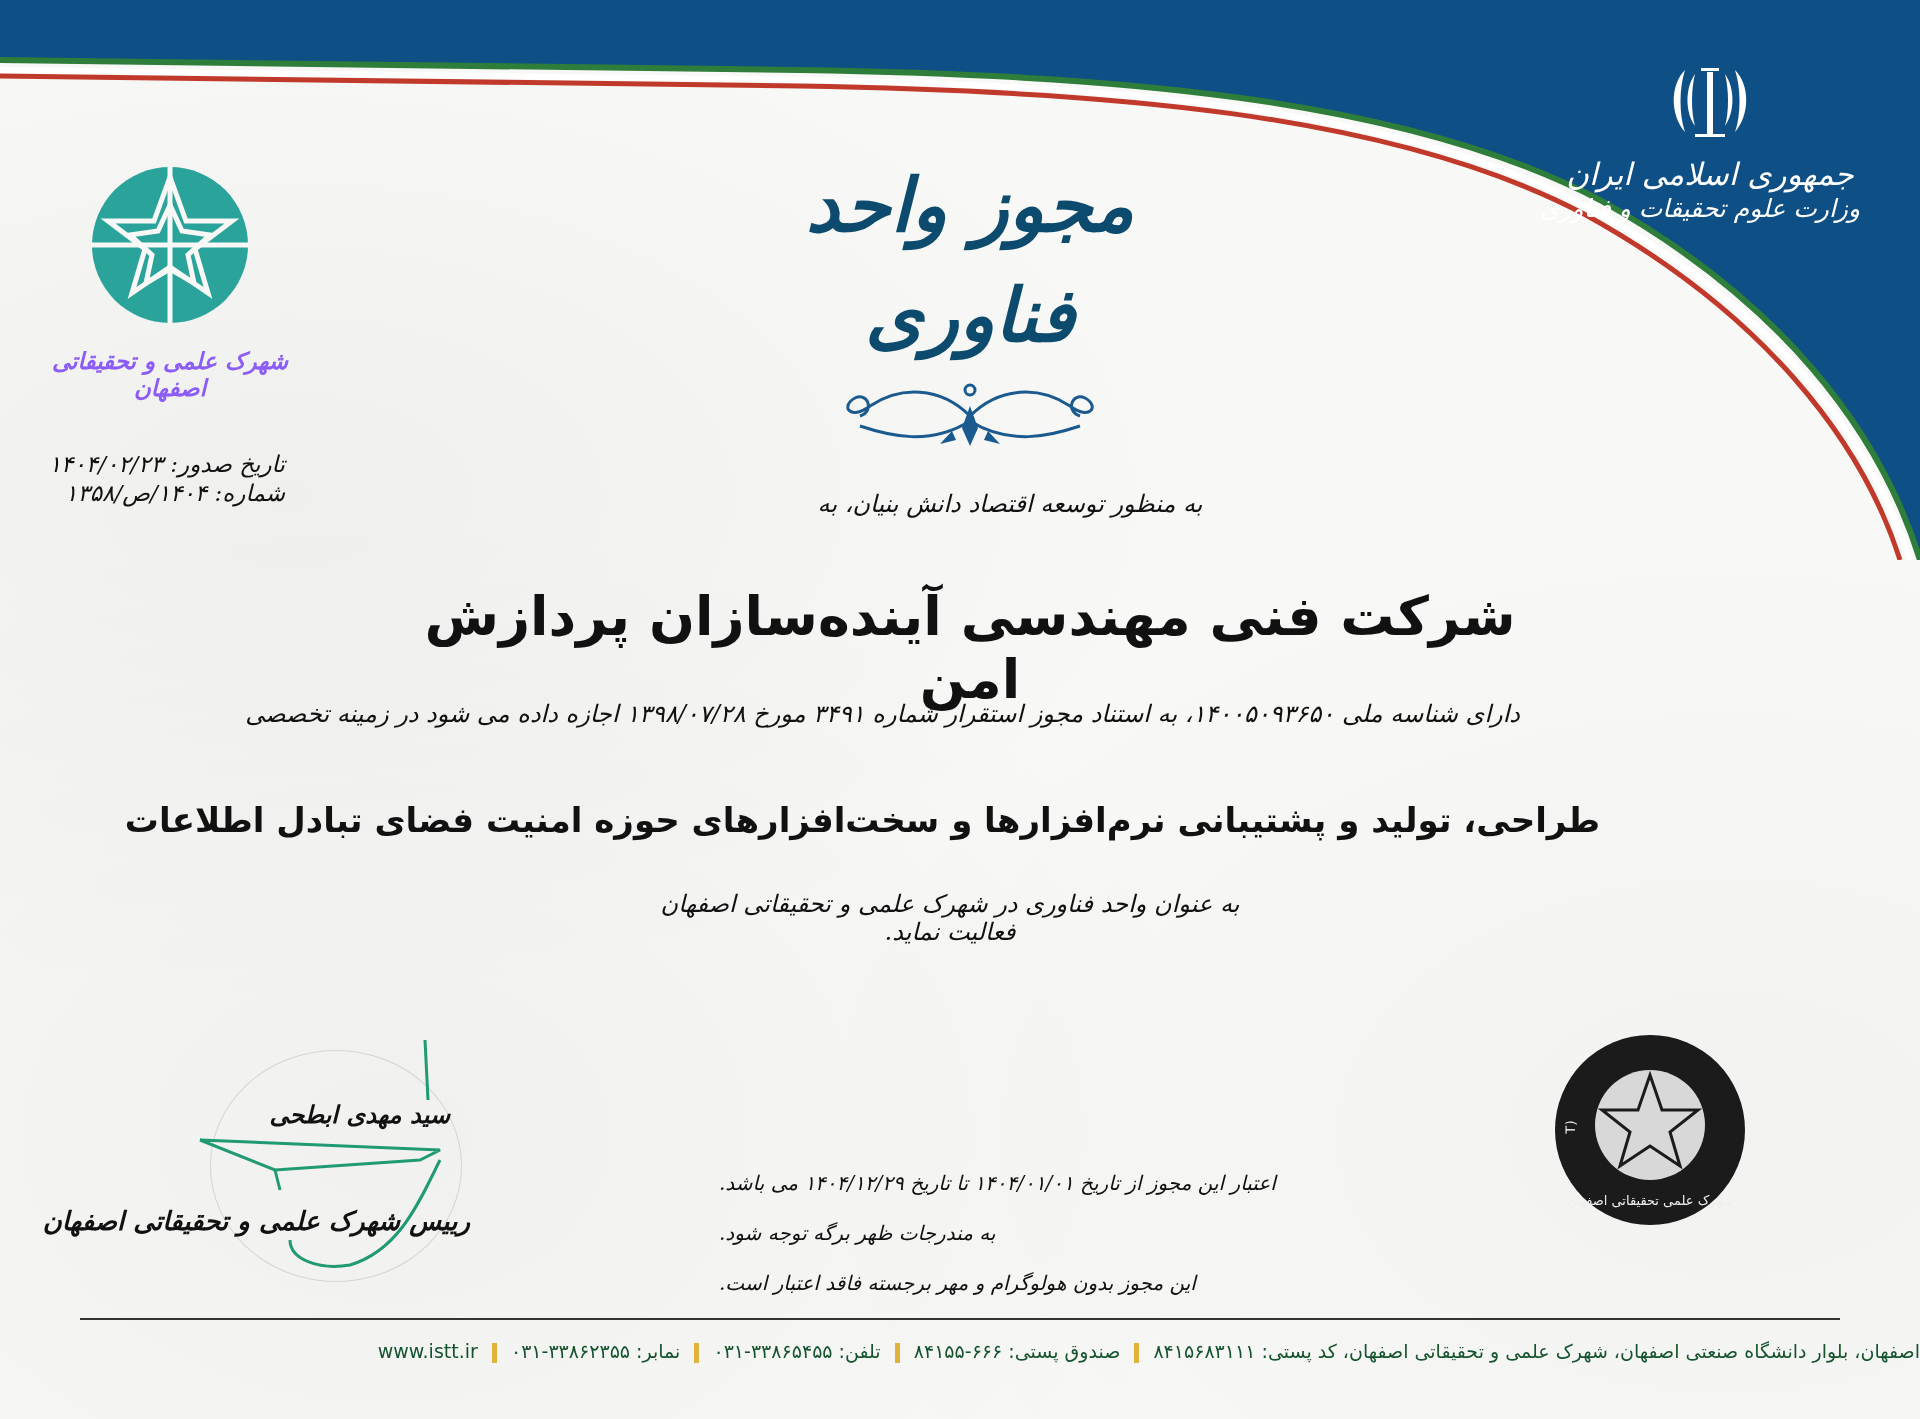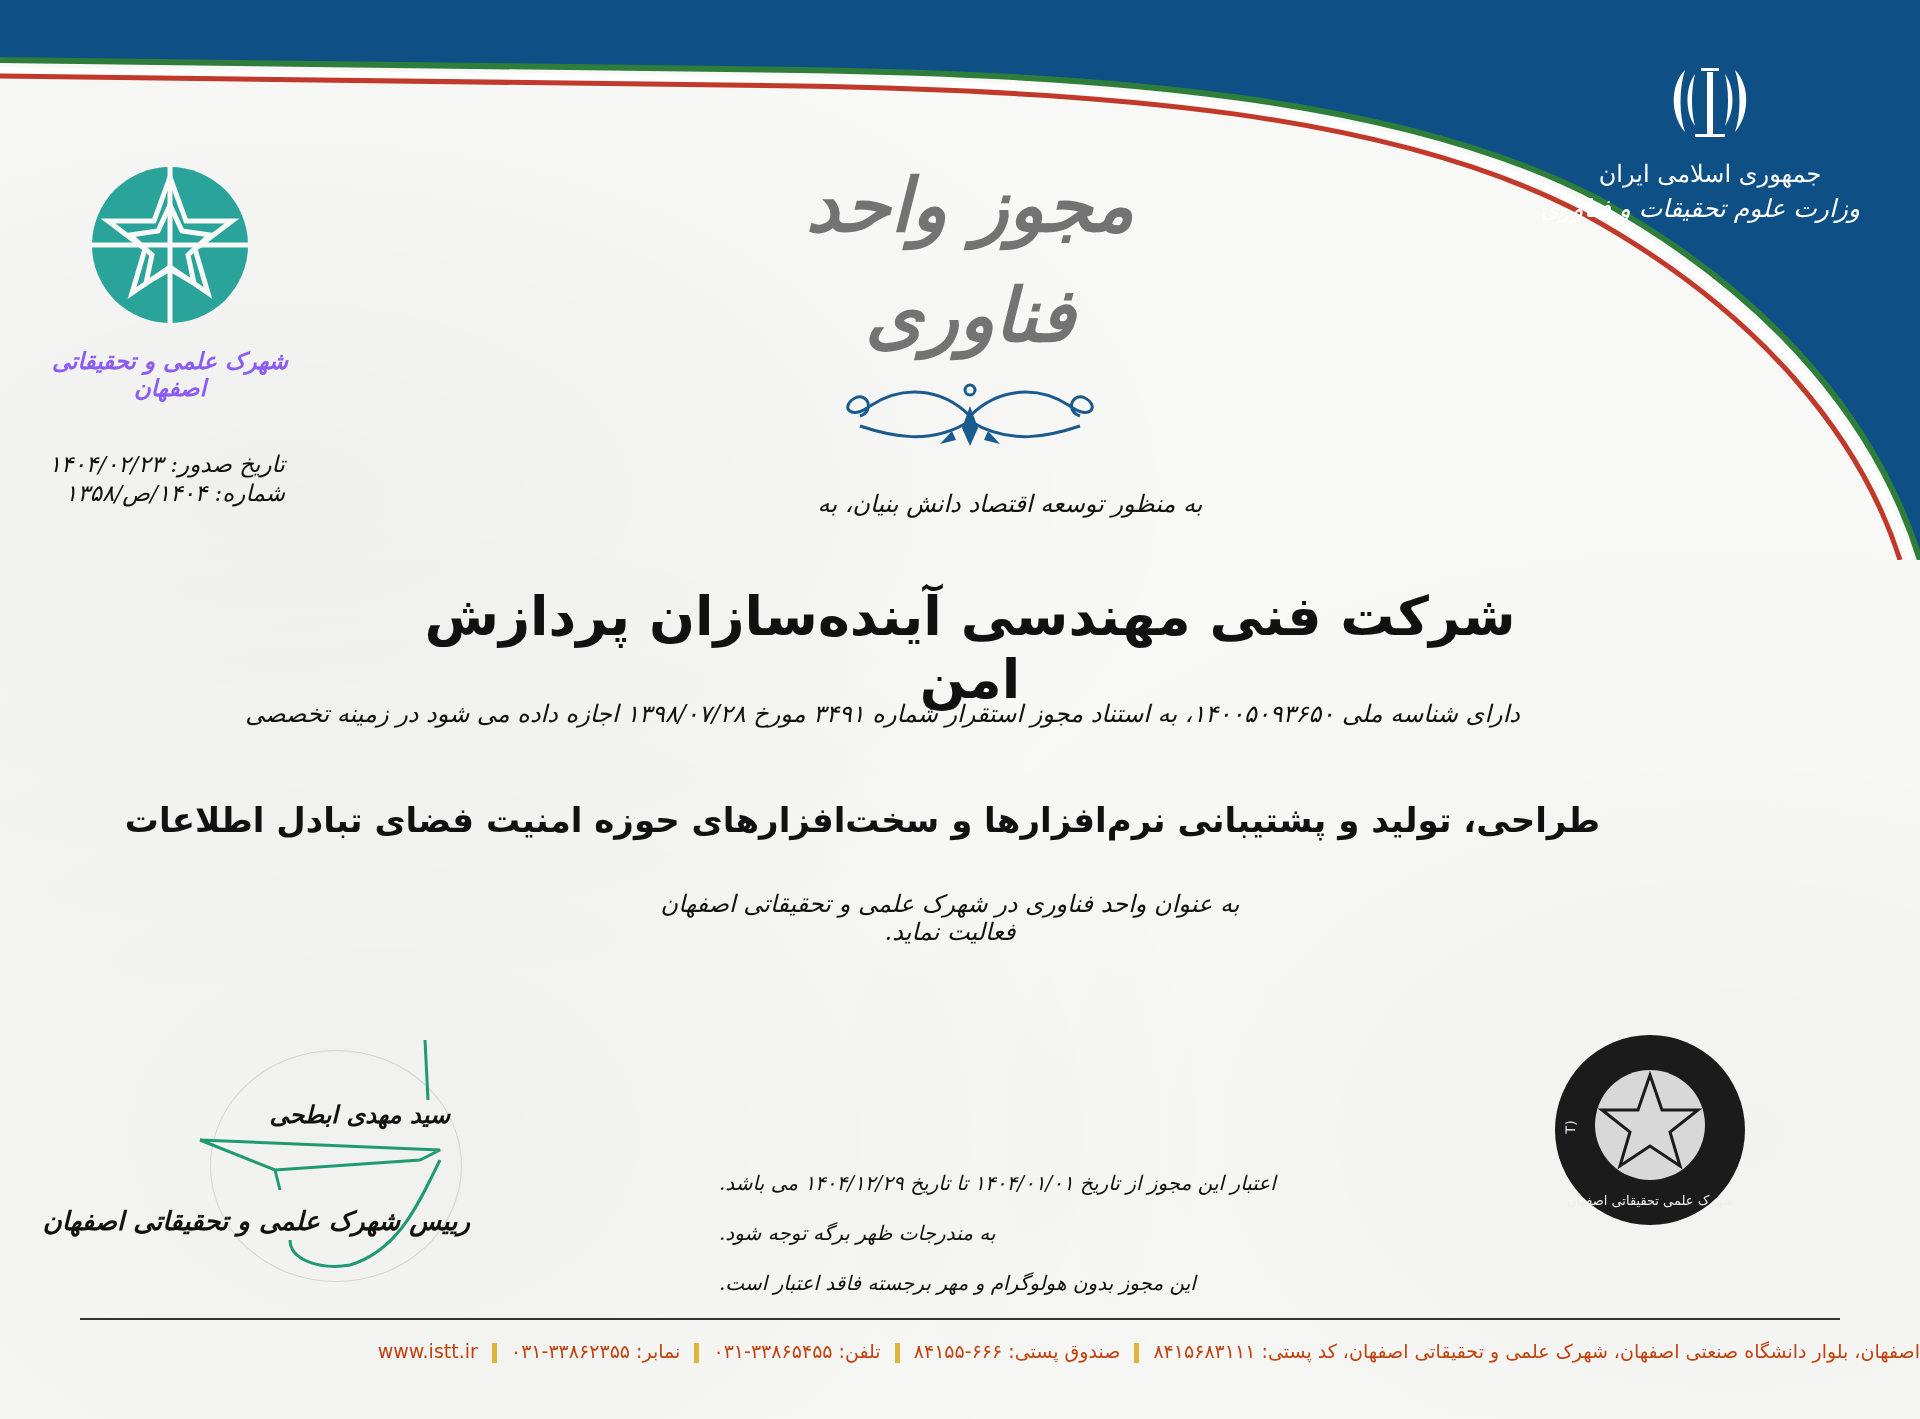--- a/index.html
+++ b/index.html
@@ -15,27 +15,27 @@
       radial-gradient(ellipse at 15% 35%, rgba(0,0,0,0.035), transparent 40%),
       radial-gradient(ellipse at 20% 80%, rgba(0,0,0,0.03), transparent 40%),
       radial-gradient(ellipse at 90% 80%, rgba(0,0,0,0.025), transparent 40%),
       #f8f8f6;
   }
   .header-band { position:absolute; left:0; top:0; width:1920px; height:560px; }
   .emblem-block {
     position:absolute; right:60px; top:60px; width:300px; text-align:center; color:#fff;
   }
   .emblem { width:90px; height:85px; margin:0 auto 8px; }
-  .gov-line1 { font-family:"DejaVu Serif", serif; font-size:24px; line-height:34px; }
+  .gov-line1 { font-family:"DejaVu Serif", serif; font-size:31px; font-style:italic; line-height:34px; }
   .gov-line2 { font-family:"DejaVu Serif", serif; font-size:25px; font-style:italic; line-height:36px; white-space:nowrap; }
 
   .title-block { position:absolute; left:740px; top:150px; width:460px; text-align:center; }
   .main-title {
     font-family:"DejaVu Serif", serif; font-style:italic; font-weight:bold;
-    font-size:74px; color:#737373; line-height:110px; letter-spacing:2px;
+    font-size:74px; color:#0c4a6e; line-height:110px; letter-spacing:2px;
   }
   .ornament { width:300px; height:80px; margin:6px auto 0; display:block; }
 
   .left-block { position:absolute; left:50px; top:165px; width:240px; text-align:center; }
   .istt-logo { width:160px; height:160px; margin:0 auto; display:block; }
   .istt-name {
     font-family:"DejaVu Serif", serif; font-style:italic; font-size:23px; color:#8b5cf6;
     margin-top:22px; font-weight:bold;
   }
   .meta-row {
@@ -65,21 +65,21 @@
   .sig-name { position:absolute; right:40px; top:70px; font-family:"DejaVu Serif", serif;
     font-style:italic; font-size:24px; font-weight:bold; white-space:nowrap; }
   .sig-title { position:absolute; right:20px; top:176px; font-family:"DejaVu Serif", serif;
     font-style:italic; font-size:26px; font-weight:bold; white-space:nowrap; }
   .sig-stroke { position:absolute; left:0; top:0; width:320px; height:250px; }
 
   .hologram { position:absolute; left:1550px; top:1030px; width:200px; height:200px; }
 
   .footer-rule { position:absolute; left:80px; top:1318px; width:1760px; height:2px; background:#333; }
   .footer { position:absolute; left:80px; top:1340px; width:1840px; direction:rtl;
-    font-size:19px; color:#c2410c; white-space:nowrap; }
+    font-size:19px; color:#14532d; white-space:nowrap; }
   .footer .sep { display:inline-block; width:5px; height:20px; background:#e0b43a;
     vertical-align:middle; margin:0 8px; }
   .footer .web { direction:ltr; unicode-bidi:embed; }
 </style>
 </head>
 <body>
 
 <div class="paper"></div>
 
 <svg class="header-band" viewBox="0 0 1920 560" preserveAspectRatio="none">

